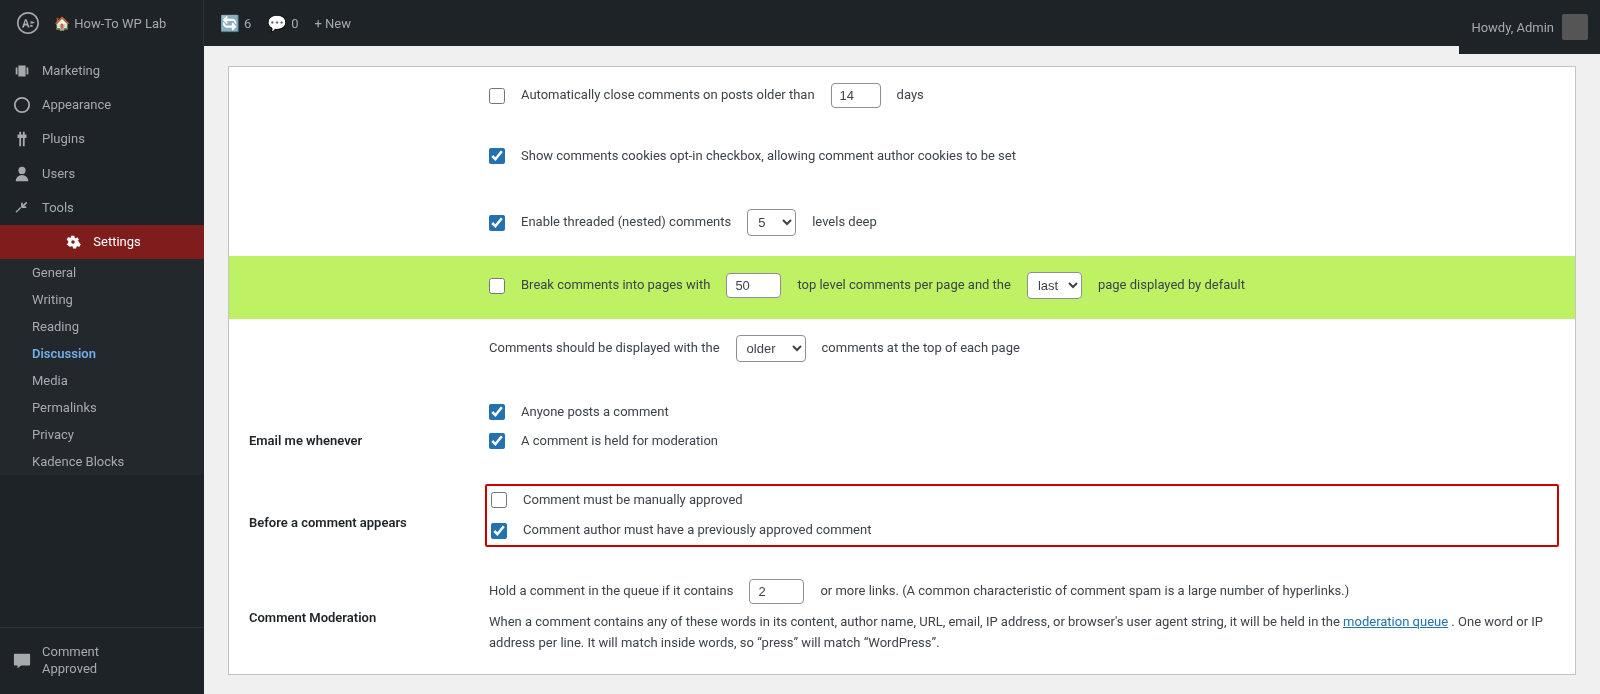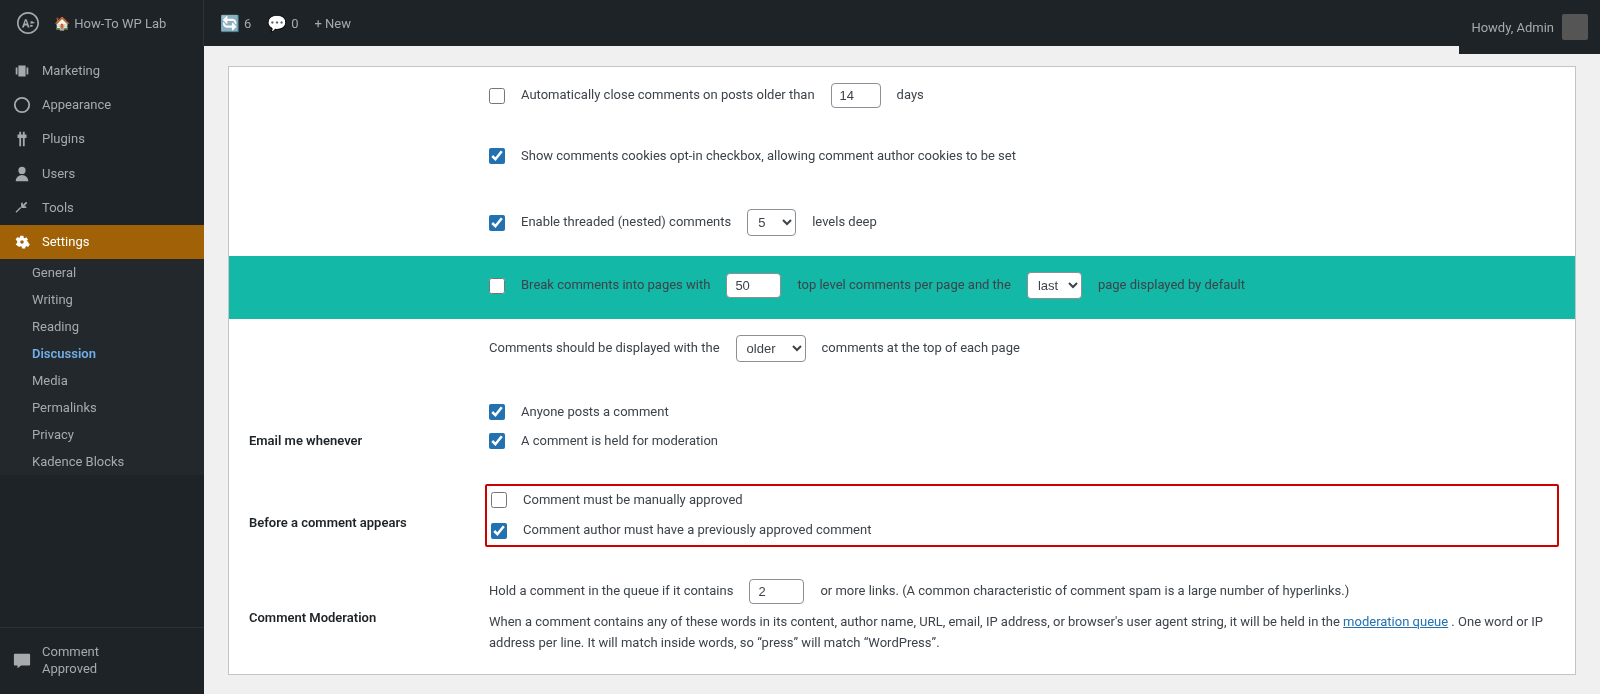--- a/index.html
+++ b/index.html
@@ -25,21 +25,21 @@
 
     .sidebar-nav { flex: 1; overflow-y: auto; padding-top: 8px; }
     .nav-item {
       display: flex; align-items: center; gap: 10px;
       padding: 8px 12px;
       color: #a7aaad;
       cursor: pointer;
       font-size: 13px;
       line-height: 1.4;
     }
-    .nav-item.active { background: #a16207; color: #fff; }
+    .nav-item.active { background: #7f1d1d; color: #fff; justify-content: center; }
     .nav-item svg { width: 18px; height: 18px; fill: currentColor; flex-shrink: 0; }
     .nav-item .icon { width: 20px; display: flex; align-items: center; justify-content: center; }
 
     .submenu { padding-left: 0; background: #23282d; }
     .submenu-item {
       display: block; padding: 6px 12px 6px 32px;
       color: #a7aaad; cursor: pointer; font-size: 13px;
     }
     .submenu-item.active { color: #fff; font-weight: 600; }
     .submenu-item.highlighted { color: #72aee6; font-weight: 600; }
@@ -325,21 +325,21 @@
           <span>Enable threaded (nested) comments</span>
           <select>
             <option>1</option><option>2</option><option>3</option><option>4</option><option selected="">5</option>
             <option>6</option><option>7</option><option>8</option><option>9</option><option>10</option>
           </select>
           <span>levels deep</span>
         </div>
       </div>
     </div>
 
-    <div class="settings-row" style="background:#14b8a6; border:1px solid #c3c4c7; border-top:none; border-bottom:none;">
+    <div class="settings-row" style="background:#bef264; border:1px solid #c3c4c7; border-top:none; border-bottom:none;">
       <div class="settings-label"></div>
       <div class="settings-content">
         <div class="row">
           <input type="checkbox" style="">
           <span>Break comments into pages with</span>
           <input type="number" value="50" style="width: 55px;">
           <span>top level comments per page and the</span>
           <select>
             <option>first</option><option selected="">last</option>
           </select>

